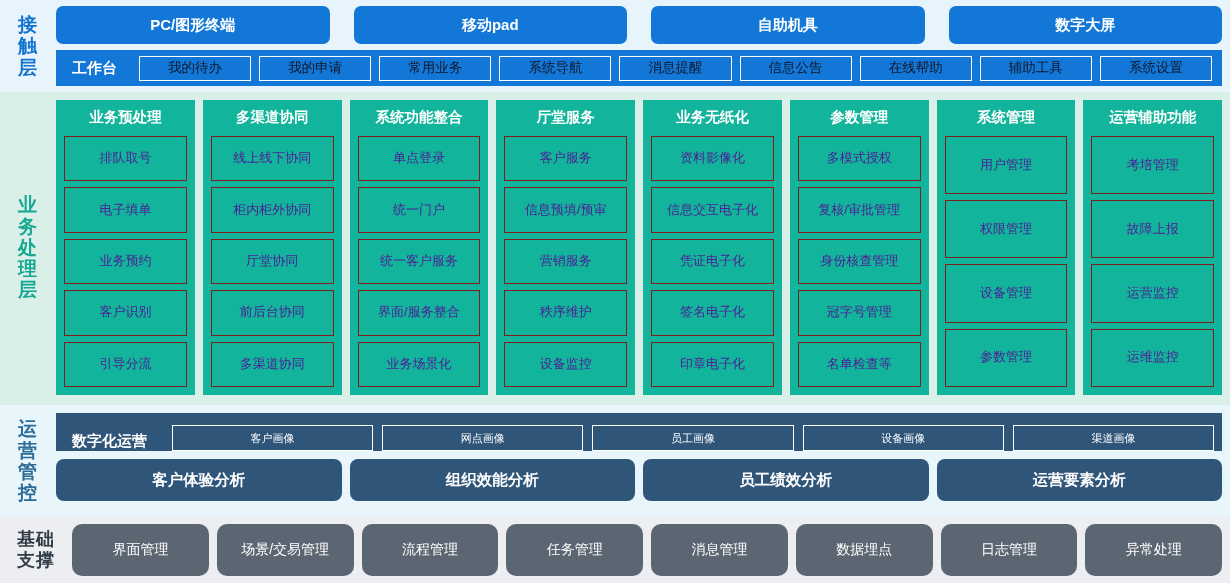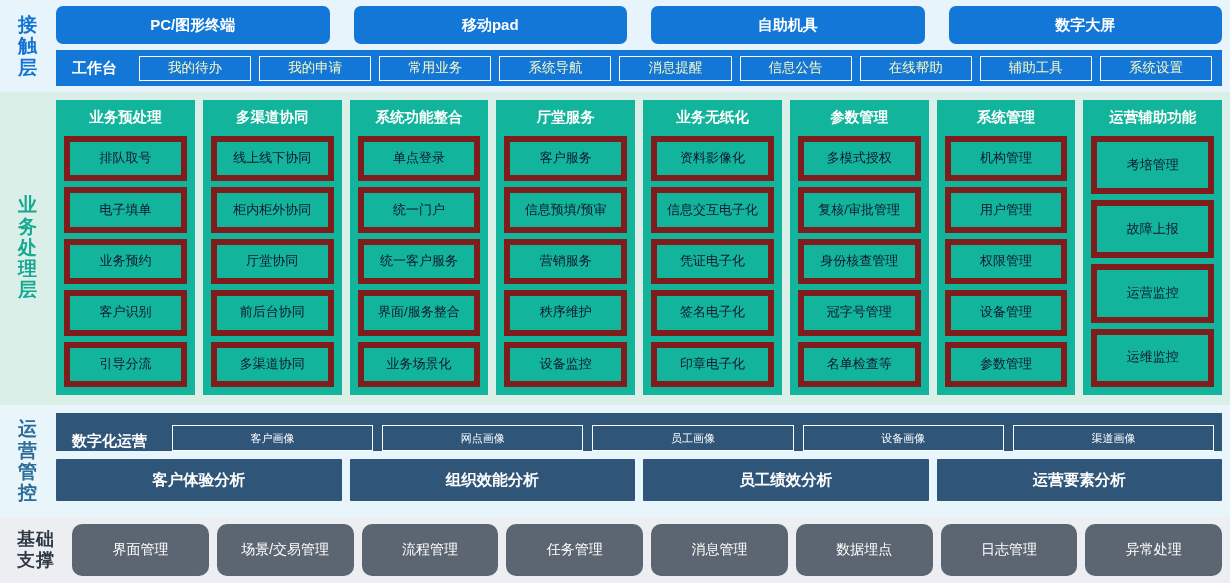--- a/index.html
+++ b/index.html
@@ -49,42 +49,42 @@
     background:#1277d6;height:36px;display:flex;align-items:center;
     padding:0 10px;gap:8px;box-sizing:border-box;
   }
   .contact-bottom .wb-title{
     font-size:15px;font-weight:bold;color:#fff;
     padding:0 14px 0 6px;white-space:nowrap;
   }
   .contact-bottom .obtn{
     flex:1;height:25px;border:1px solid #ffffff;
     display:flex;align-items:center;justify-content:center;
-    font-size:13.5px;color:#fef9c3;white-space:nowrap;
+    font-size:13.5px;color:#0f172a;white-space:nowrap;
     box-sizing:border-box;
   }
 
   
   .band-business{background:#dbefe9;flex:1 1 auto;padding:8px 8px 10px 0;}
   .band-business .band-label{color:#15a892;font-size:19px;}
   .band-business .band-label .vtxt{font-size:19px;}
   .biz-cols{display:flex;gap:8px;height:100%;}
   .biz-col{
     flex:1;background:#13b49c;padding:7px 8px 8px;
     display:flex;flex-direction:column;gap:6px;
     box-sizing:border-box;
   }
   .biz-col .col-title{
     text-align:center;font-size:14.5px;font-weight:bold;color:#fff;
     padding:3px 0 4px;line-height:1.1;
   }
   .biz-col .cell{
-    flex:1;border:6px solid #7f1d1d;
-    display:flex;align-items:center;justify-content:center;
-    text-align:center;font-size:13px;color:#0f172a;line-height:1.15;
+    flex:1;border:1px solid #7f1d1d;
+    display:flex;align-items:center;justify-content:center;
+    text-align:center;font-size:13px;color:#4c1d95;line-height:1.15;
     padding:4px 2px;box-sizing:border-box;min-height:28px;
   }
 
   
   .band-ops{background:#e8f6fc;height:112px;padding:8px 8px 8px 0;}
   .band-ops .band-label{color:#2b6b96;font-size:19px;}
   .band-ops .band-label .vtxt{font-size:19px;}
   .ops-top{
     background:#2f5579;height:38px;display:flex;align-items:flex-end;
     padding:0 8px;gap:9px;margin-bottom:8px;box-sizing:border-box;
@@ -93,21 +93,21 @@
     font-size:15px;font-weight:bold;color:#fff;white-space:nowrap;
     padding:0 16px 0 8px;
   }
   .ops-top .obtn{
     flex:1;height:26px;border:1px solid #ffffff;
     display:flex;align-items:center;justify-content:center;
     font-size:11px;color:#fff;box-sizing:border-box;white-space:nowrap;
   }
   .ops-bottom{display:flex;gap:8px;height:42px;}
   .ops-bottom .chip{
-    flex:1;background:#2f5579;border-radius:1px;
+    flex:1;background:#2f5579;border-radius:8px;
     display:flex;align-items:center;justify-content:center;
     font-size:15.5px;font-weight:bold;color:#fff;
   }
 
   
   .band-found{background:#eceef1;height:66px;padding:7px 8px 7px 0;}
   .band-found .band-label{color:#2f3a46;font-size:18px;width:72px;flex:0 0 72px;}
   .band-found .band-label .vtxt{font-size:18px;line-height:1.15;}
   .found-row{display:flex;gap:8px;height:100%;}
   .found-row .chip{
@@ -216,21 +216,20 @@
           <div class="col-title">参数管理</div>
           <div class="cell">多模式授权</div>
           <div class="cell">复核/审批管理</div>
           <div class="cell">身份核查管理</div>
           <div class="cell">冠字号管理</div>
           <div class="cell">名单检查等</div>
         </div>
 
         <div class="biz-col">
           <div class="col-title">系统管理</div>
-          <div class="cell">机构管理</div>
           <div class="cell">用户管理</div>
           <div class="cell">权限管理</div>
           <div class="cell">设备管理</div>
           <div class="cell">参数管理</div>
         </div>
 
         <div class="biz-col">
           <div class="col-title">运营辅助功能</div>
           <div class="cell">考培管理</div>
           <div class="cell">故障上报</div>

